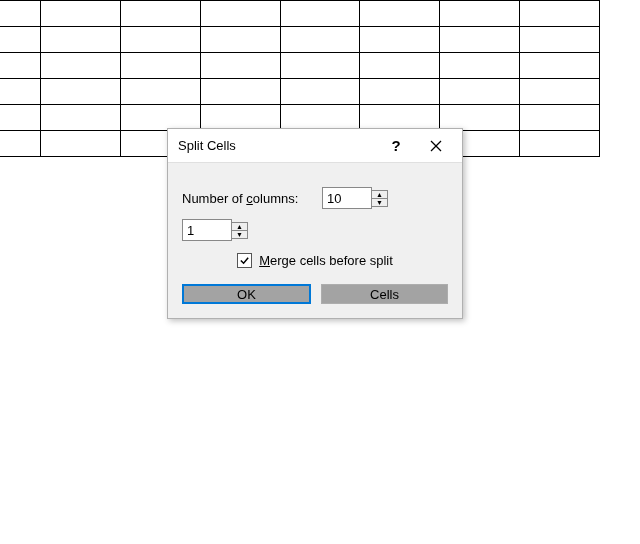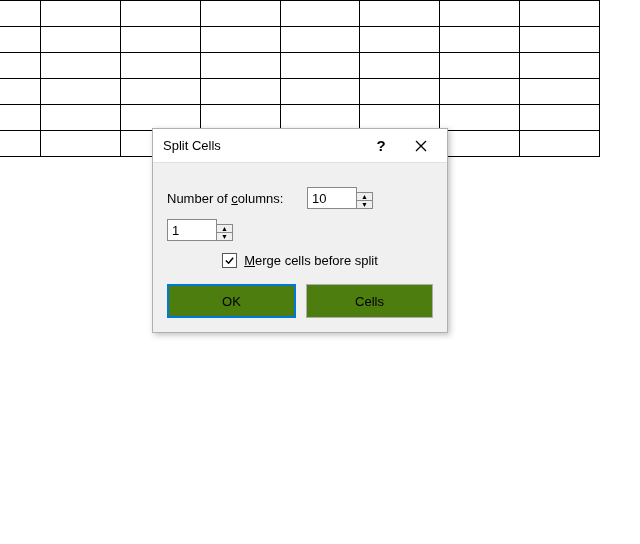--- a/index.html
+++ b/index.html
@@ -25,21 +25,21 @@
   .bg-table td {
     border: 1px solid #000;
     height: 26px;
     width: 100px;
     padding: 0;
   }
 
   
   .dialog {
     position: absolute;
-    left: 152px;
+    left: 167px;
     top: 128px;
     width: 296px;
     background: #f0f0f0;
     border: 1px solid #b0b0b0;
     box-shadow: 2px 2px 6px rgba(0,0,0,0.25);
   }
   .titlebar {
     display: flex;
     align-items: center;
     height: 34px;
@@ -74,21 +74,21 @@
   }
   .field-label {
     width: 140px;
     font-size: 13px;
     white-space: nowrap;
   }
   .field-label u { text-decoration: underline; }
 
   .spinner {
     display: flex;
-    align-items: flex-end;
+    align-items: center;
     height: 22px;
   }
   .spinner input {
     width: 50px;
     height: 22px;
     border: 1px solid #888;
     padding: 0 4px;
     font-size: 13px;
     font-family: inherit;
     outline: none;
@@ -131,22 +131,22 @@
   }
   .checkbox svg { width: 11px; height: 11px; }
   .checkbox-label u { text-decoration: underline; }
 
   .buttons-row {
     display: flex;
     gap: 10px;
   }
   .btn {
     flex: 1;
-    height: 34px;
-    background: #4d7c0f;
+    height: 20px;
+    background: #a3a3a3;
     border: 1px solid #adadad;
     display: flex;
     align-items: center;
     justify-content: center;
     font-size: 13px;
     font-family: inherit;
   }
   .btn.default {
     border: 2px solid #0078d7;
   }

